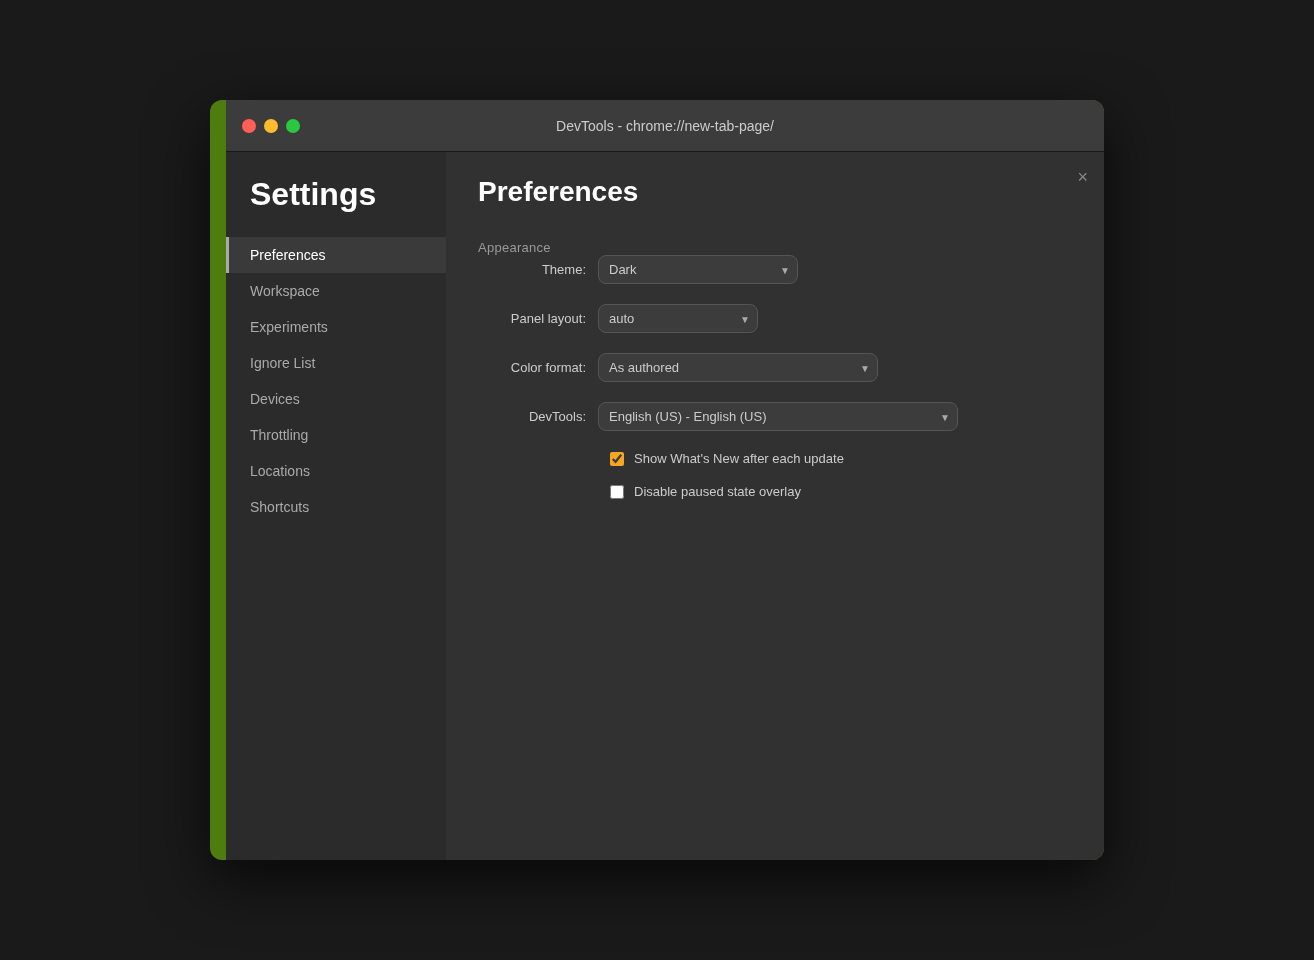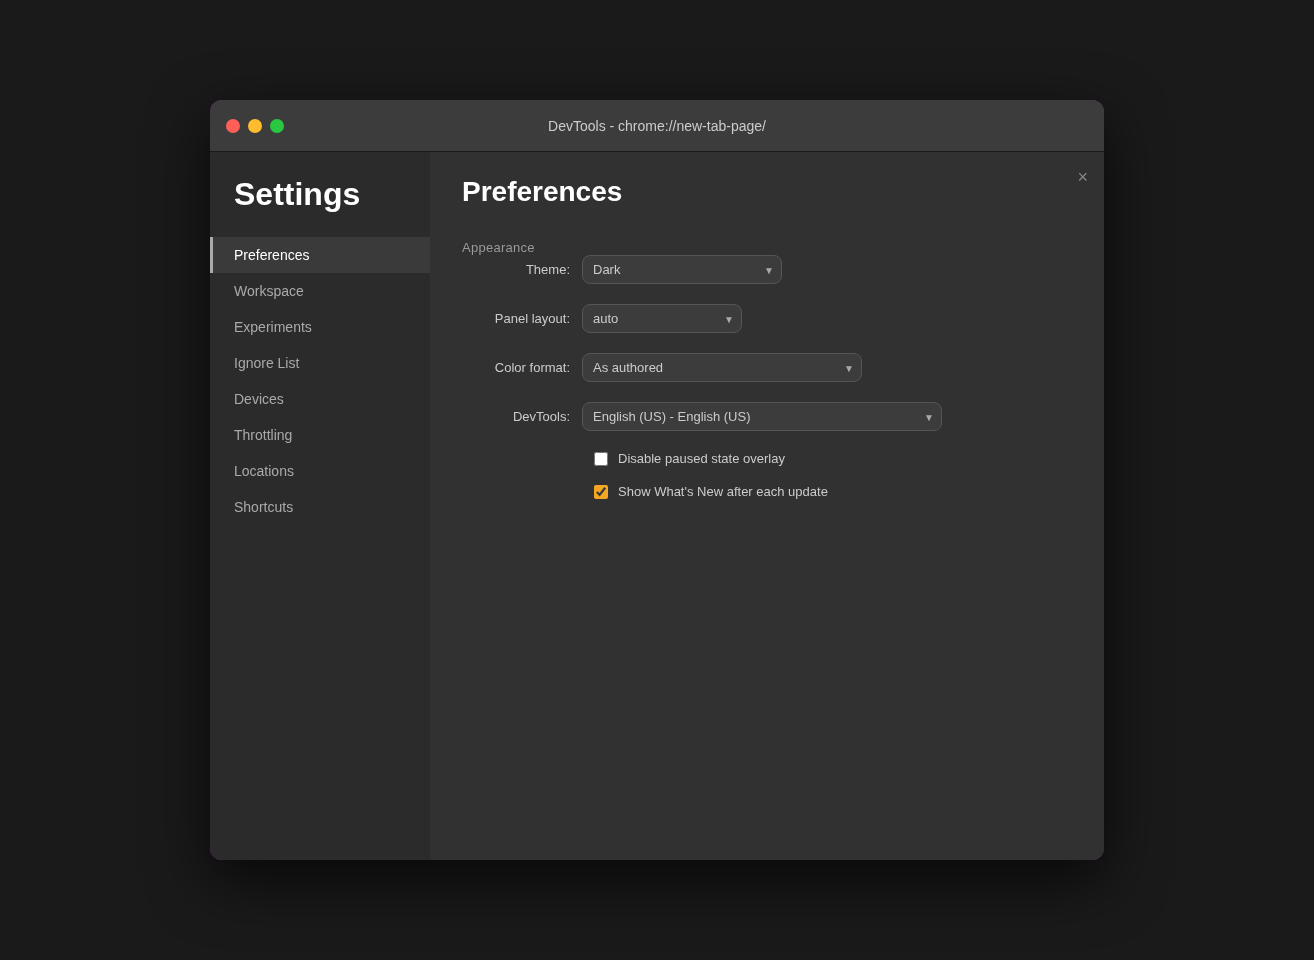--- a/index.html
+++ b/index.html
@@ -14,26 +14,27 @@
       justify-content: center;
       align-items: center;
       width: 1314px;
       height: 960px;
       font-family: -apple-system, BlinkMacSystemFont, 'Segoe UI', sans-serif;
     }
 
     .window {
       width: 894px;
       height: 760px;
-      background: #a21caf;
+      background: #4d7c0f;
       border-radius: 12px;
       overflow: hidden;
       box-shadow: 0 20px 60px rgba(0,0,0,0.7);
       display: flex;
       flex-direction: column;
+      padding-left: 16px;
     }
 
     .titlebar {
       background: #3c3c3c;
       height: 52px;
       display: flex;
       align-items: center;
       padding: 0 16px;
       position: relative;
       border-bottom: 1px solid #1a1a1a;
@@ -335,24 +336,24 @@
               <option selected="">English (US) - English (US)</option>
               <option>Deutsch</option>
               <option>Español</option>
               <option>Français</option>
               <option>日本語</option>
             </select>
           </div>
         </div>
 
         <div class="checkbox-row">
+          <input type="checkbox" id="show-whats-new" checked="" style="">
+          <label class="checkbox-label" for="show-whats-new">Show What's New after each update</label>
+        </div>
+
+        <div class="checkbox-row">
           <input type="checkbox" id="disable-paused" style="">
           <label class="checkbox-label" for="disable-paused">Disable paused state overlay</label>
-        </div>
-
-        <div class="checkbox-row">
-          <input type="checkbox" id="show-whats-new" checked="" style="">
-          <label class="checkbox-label" for="show-whats-new">Show What's New after each update</label>
         </div>
       </div>
     </div>
   </div>
 </div>
 
 </body></html>

